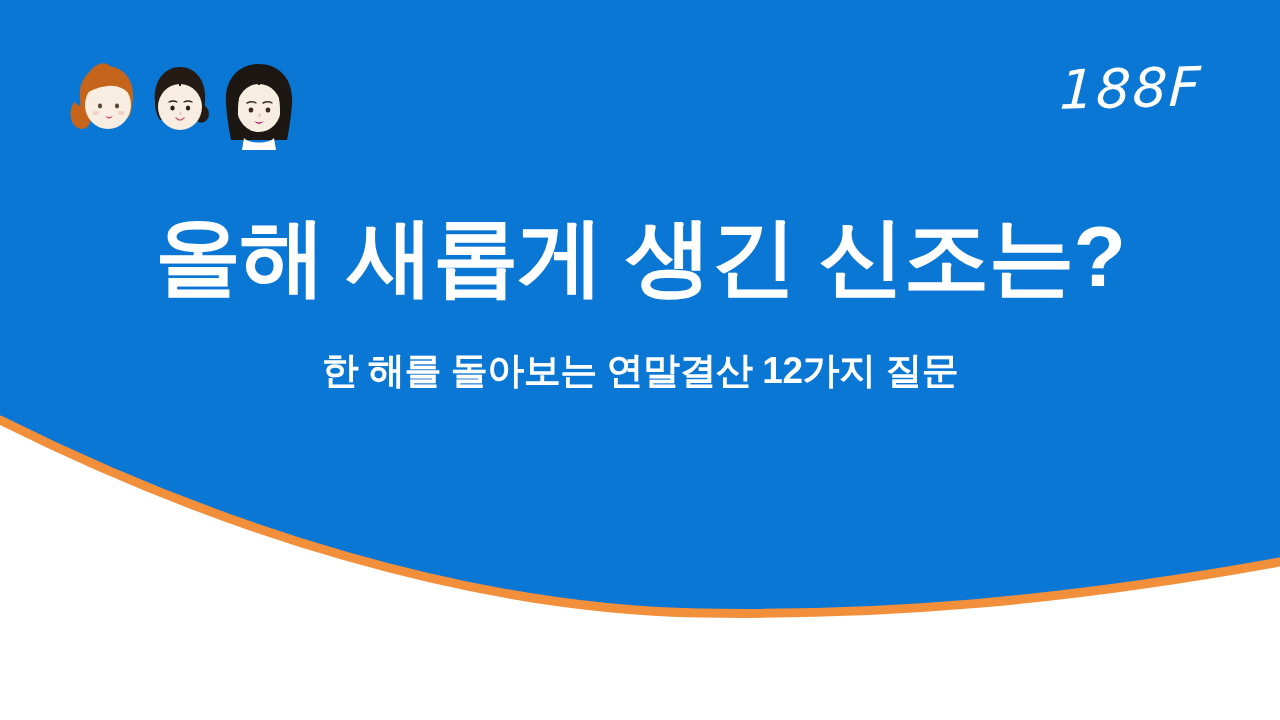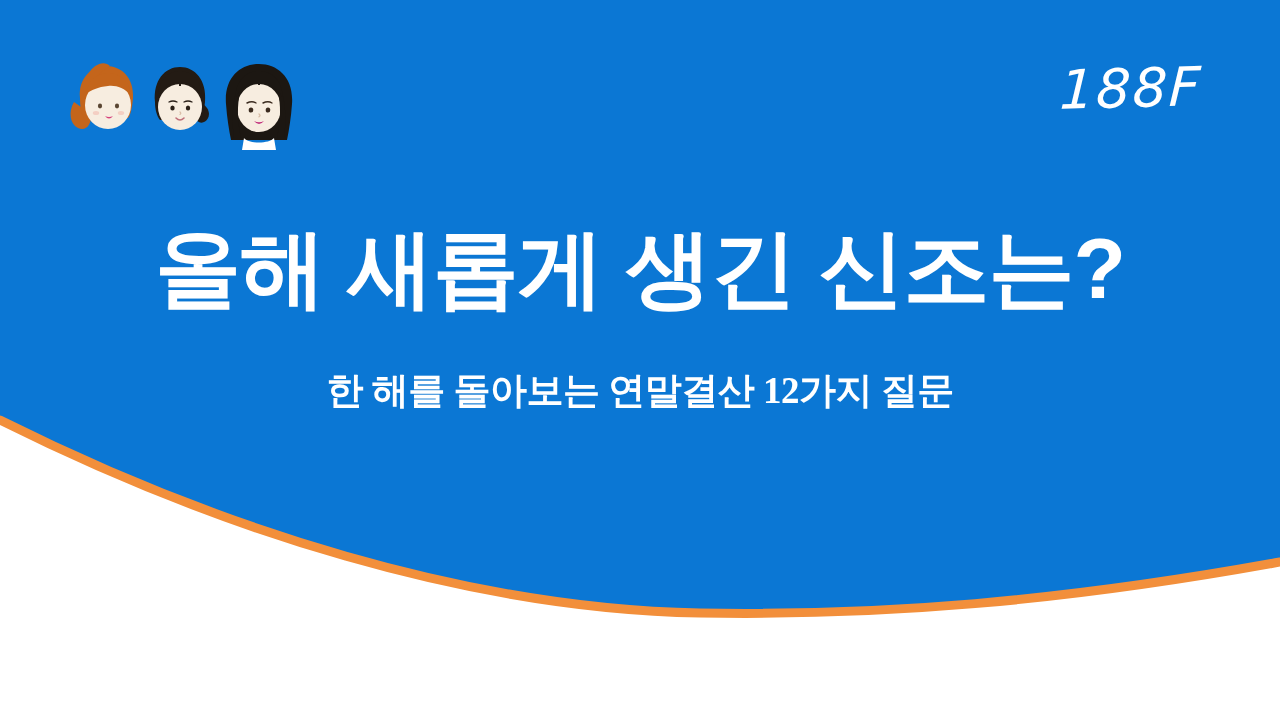--- a/index.html
+++ b/index.html
@@ -61,38 +61,37 @@
 
   
   .headline-block {
     position: absolute;
     left: 0;
     top: 206px;
     width: 1280px;
     text-align: center;
   }
   .headline {
-    margin: 16px;
+    margin: 4px;
     color: #ffffff;
     font-size: 86px;
     line-height: 1.08;
     font-weight: 700;
     letter-spacing: -1px;
     white-space: nowrap;
   }
   .subheadline {
     margin: 8px;
     padding-top: 38px;
     color: #ffffff;
     font-size: 37px;
     line-height: 1.2;
     font-weight: 700;
     letter-spacing: -0.5px;
     white-space: nowrap;
-    font-family: Liberation Serif, serif;
   }
 </style>
 </head>
 <body>
 
 <div id="stage">
 
   <svg id="hero-svg" viewBox="0 0 1280 720" preserveAspectRatio="none">
 
     <path d="M0,0 L1280,0 L1280,562

